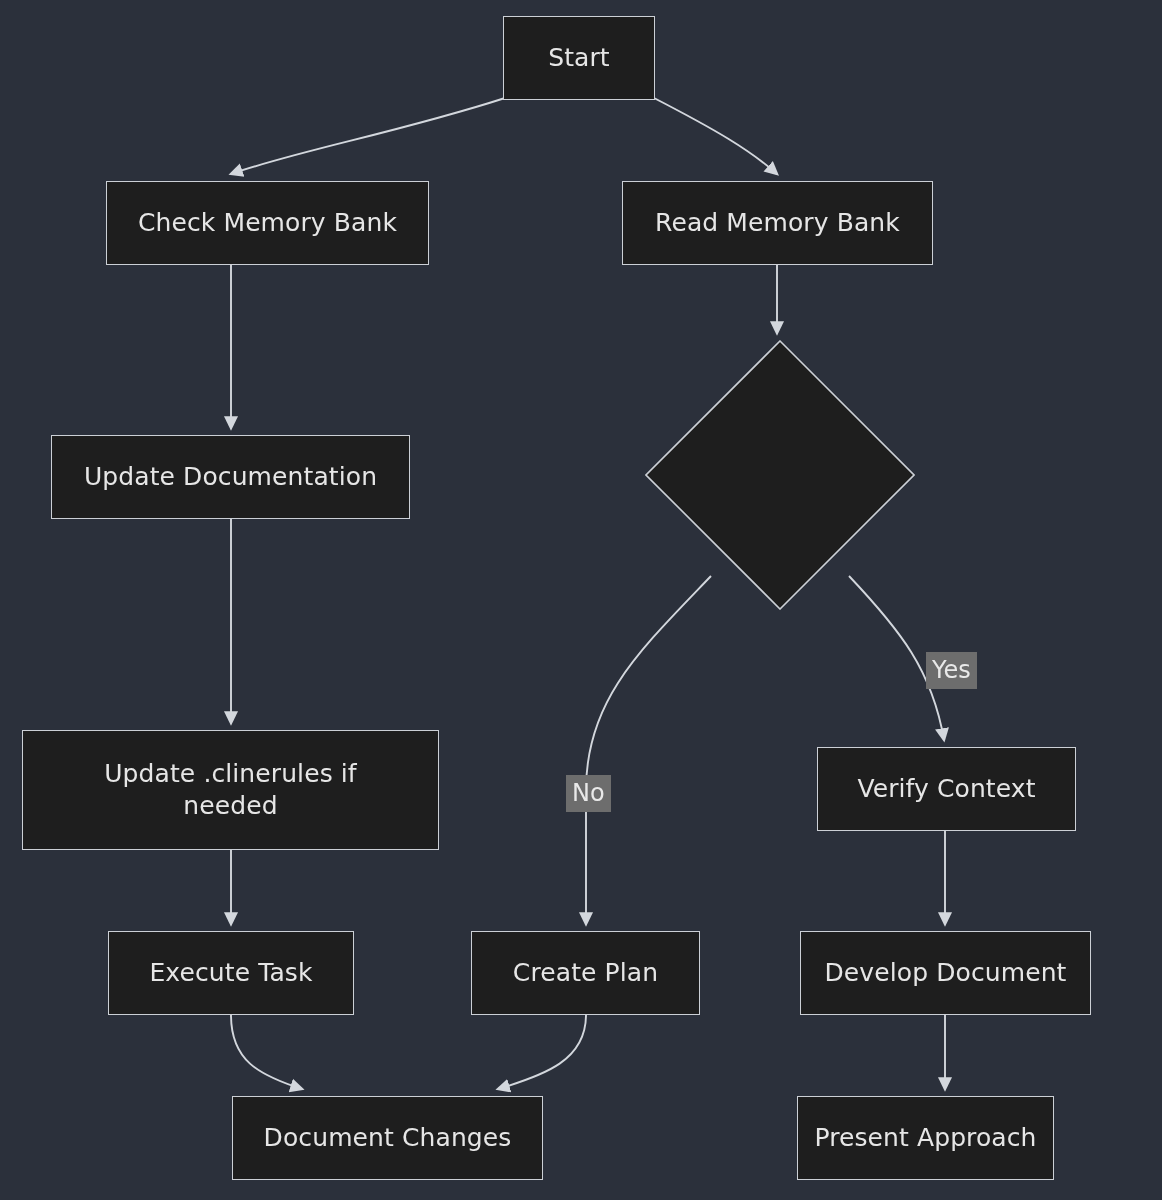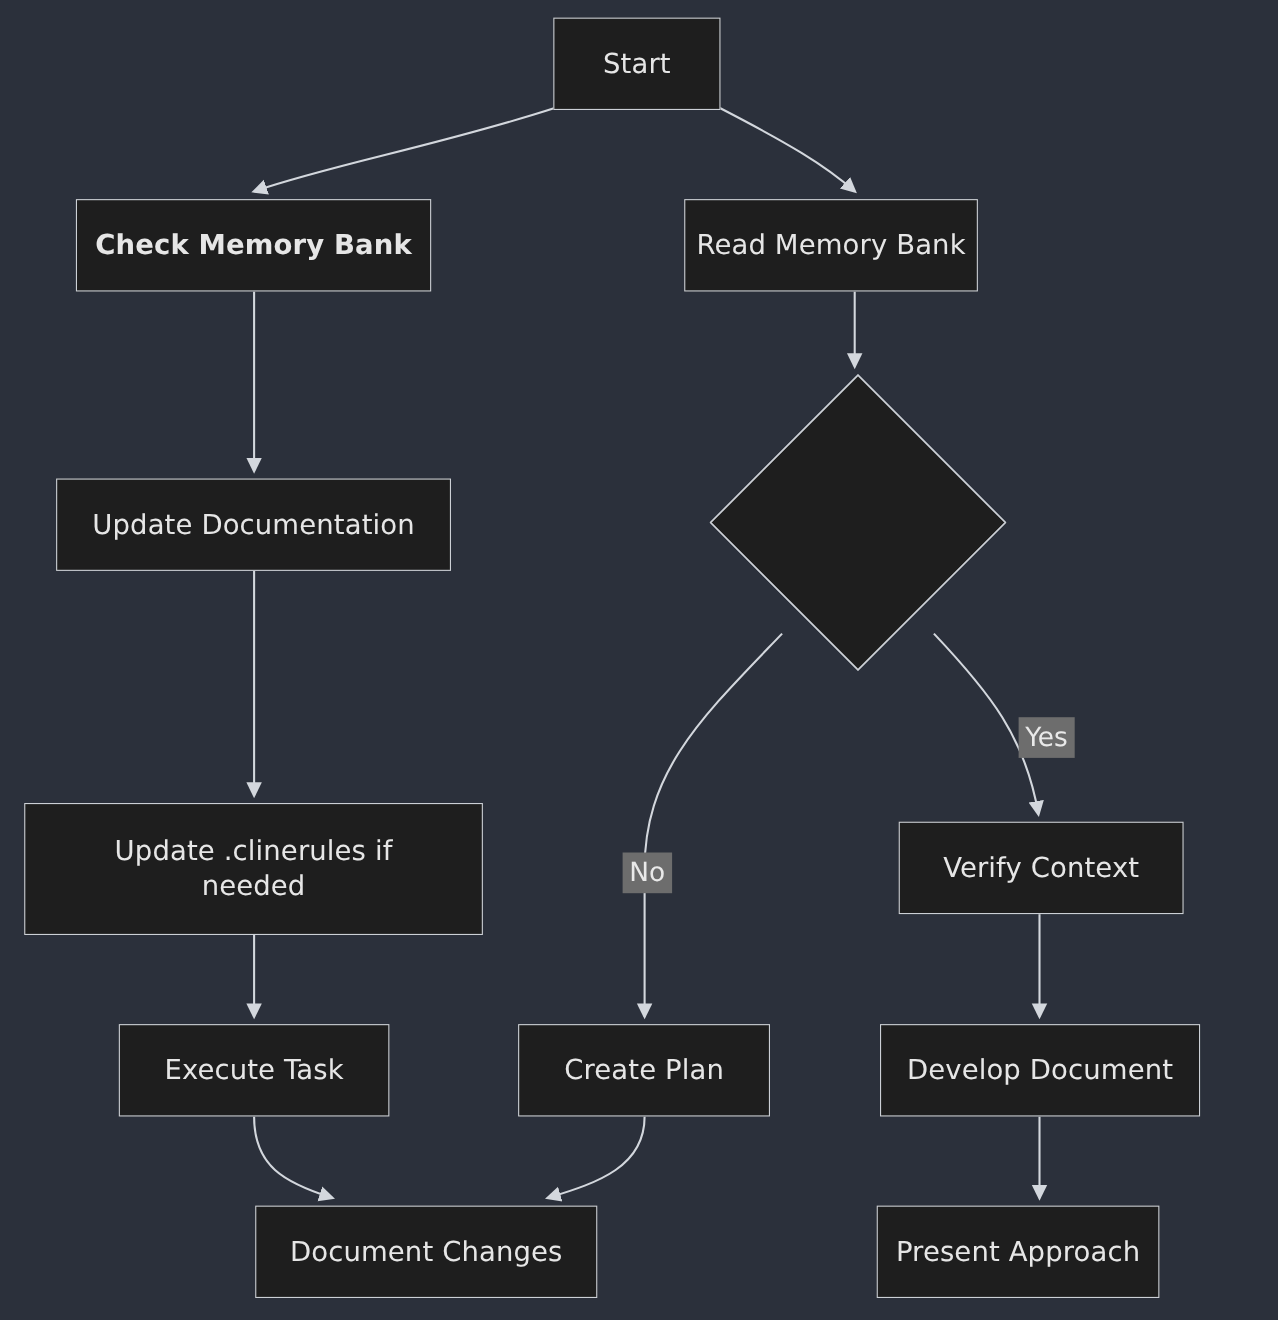--- a/index.html
+++ b/index.html
@@ -36,21 +36,22 @@
     justify-content: center;
     text-align: center;
     color: #e6e6e6;
     font-size: 25px;
     line-height: 1.28;
     letter-spacing: 0.1px;
     white-space: pre-line;
     padding: 16px 10px;
   }
   .node.bold {
-    font-weight: bold;
+    font-weight: normal;
+    margin-left: 37px;
   }
   .decision-wrap {
     position: absolute;
     display: flex;
     align-items: center;
     justify-content: center;
   }
   .decision-shape {
     position: absolute;
     left: 0;
@@ -100,21 +101,21 @@
         <path d="M 945,831 L 945,924" fill="none" stroke="#d3d7dd" stroke-width="1.9" marker-end="url(#arrowhead)"></path>
         <path d="M 231,1015 C 231,1060 258,1075 302,1089" fill="none" stroke="#d3d7dd" stroke-width="1.9" marker-end="url(#arrowhead)"></path>
         <path d="M 586,1015 C 586,1060 545,1075 498,1089" fill="none" stroke="#d3d7dd" stroke-width="1.9" marker-end="url(#arrowhead)"></path>
         <path d="M 945,1015 L 945,1089" fill="none" stroke="#d3d7dd" stroke-width="1.9" marker-end="url(#arrowhead)"></path>
       </g>
   </svg>
 
   <div id="node-layer">
       <div class="node" style="left: 503px; top: 16px; width: 152px; height: 84px;"><span>Start</span></div>
       <div class="node bold" style="left: 69px; top: 181px; width: 323px; height: 84px;"><span>Check Memory Bank</span></div>
-      <div class="node" style="left: 622px; top: 181px; width: 267px; height: 84px;"><span>Read Memory Bank</span></div>
+      <div class="node" style="left: 622px; top: 181px; width: 311px; height: 84px;"><span>Read Memory Bank</span></div>
       <div class="node" style="left: 51px; top: 435px; width: 359px; height: 84px;"><span>Update Documentation</span></div>
       <div class="decision-wrap" style="left: 645px; top: 340px; width: 270px; height: 270px;">
         <svg class="decision-shape" viewBox="0 0 270 270">
           <polygon points="135,1 269,135 135,269 1,135" fill="#1e1e1e" stroke="#ccd0d6" stroke-width="1.6"></polygon>
         </svg>
       </div>
       <div class="node" style="left: 22px; top: 730px; width: 417px; height: 120px;"><span>Update .clinerules if
 needed</span></div>
       <div class="node" style="left: 817px; top: 747px; width: 259px; height: 84px;"><span>Verify Context</span></div>
       <div class="node" style="left: 108px; top: 931px; width: 246px; height: 84px;"><span>Execute Task</span></div>

